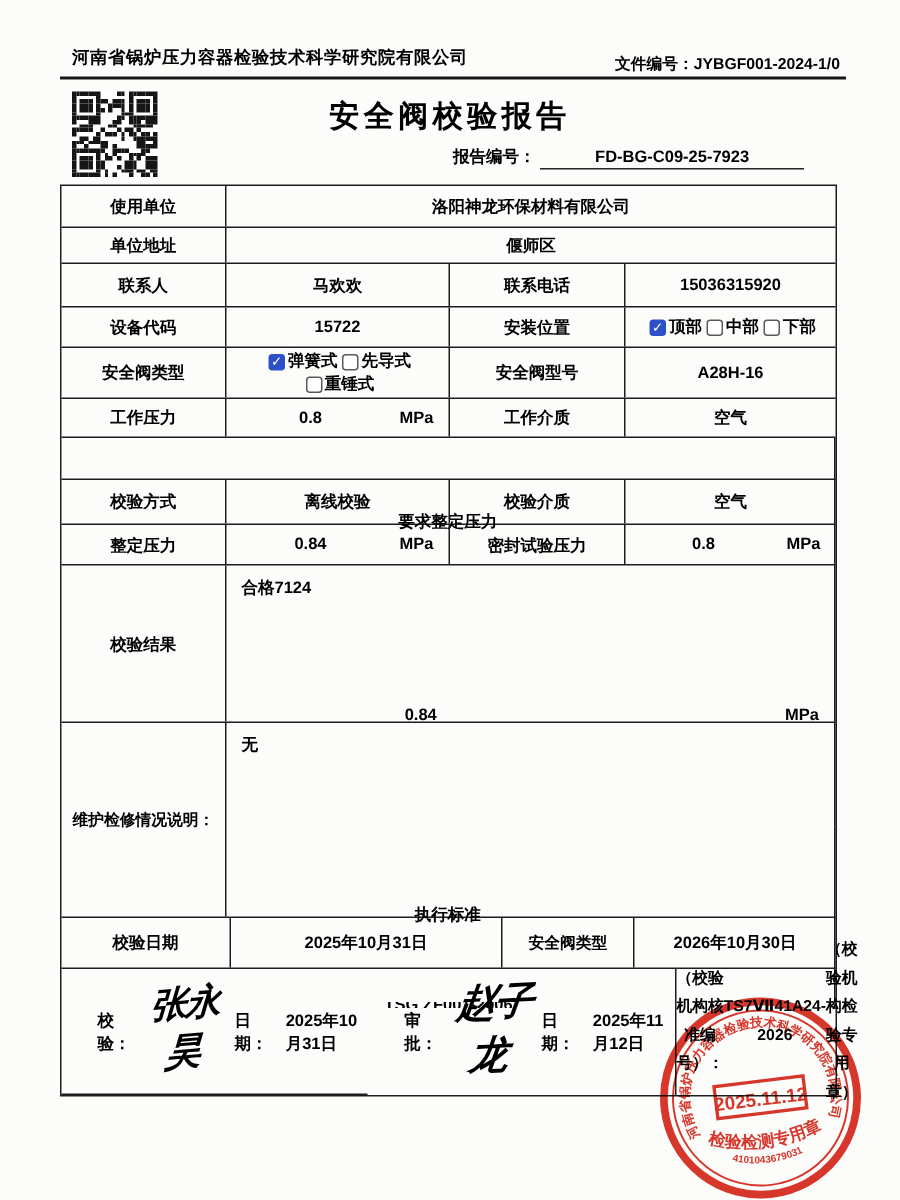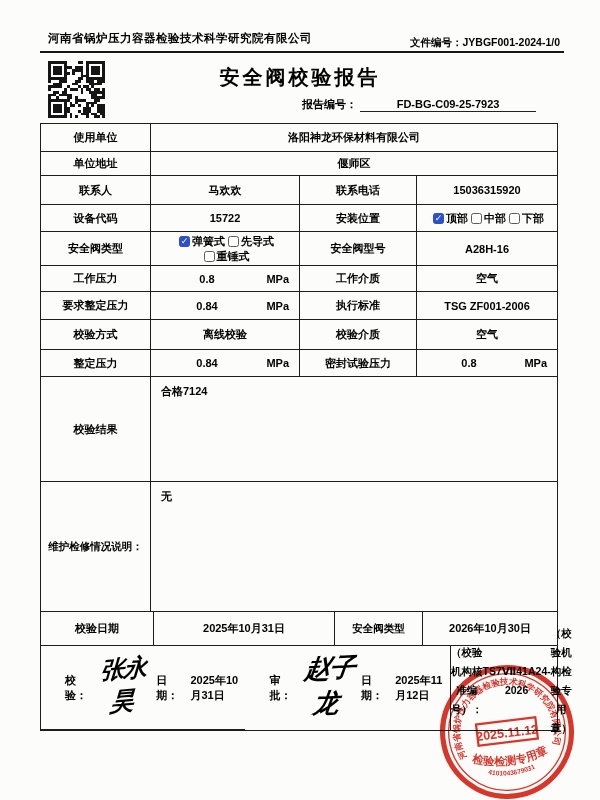--- a/index.html
+++ b/index.html
@@ -572,21 +572,21 @@
     <div class="trow" style="height:26px;">
       <div class="cell c1">工作压力</div>
       <div class="cell c2 pressure">
         <span class="num">0.8</span>
         <span class="unit">MPa</span>
       </div>
       <div class="cell c3">工作介质</div>
       <div class="cell c4">空气</div>
     </div>
 
-    <div class="trow" style="height:28px;">
+    <div class="trow" style="height:28px;flex-direction:column;">
       <div class="cell c1">要求整定压力</div>
       <div class="cell c2 pressure">
         <span class="num">0.84</span>
         <span class="unit">MPa</span>
       </div>
       <div class="cell c3">执行标准</div>
       <div class="cell c4">TSG ZF001-2006</div>
     </div>
 
     <div class="trow" style="height:30px;">

